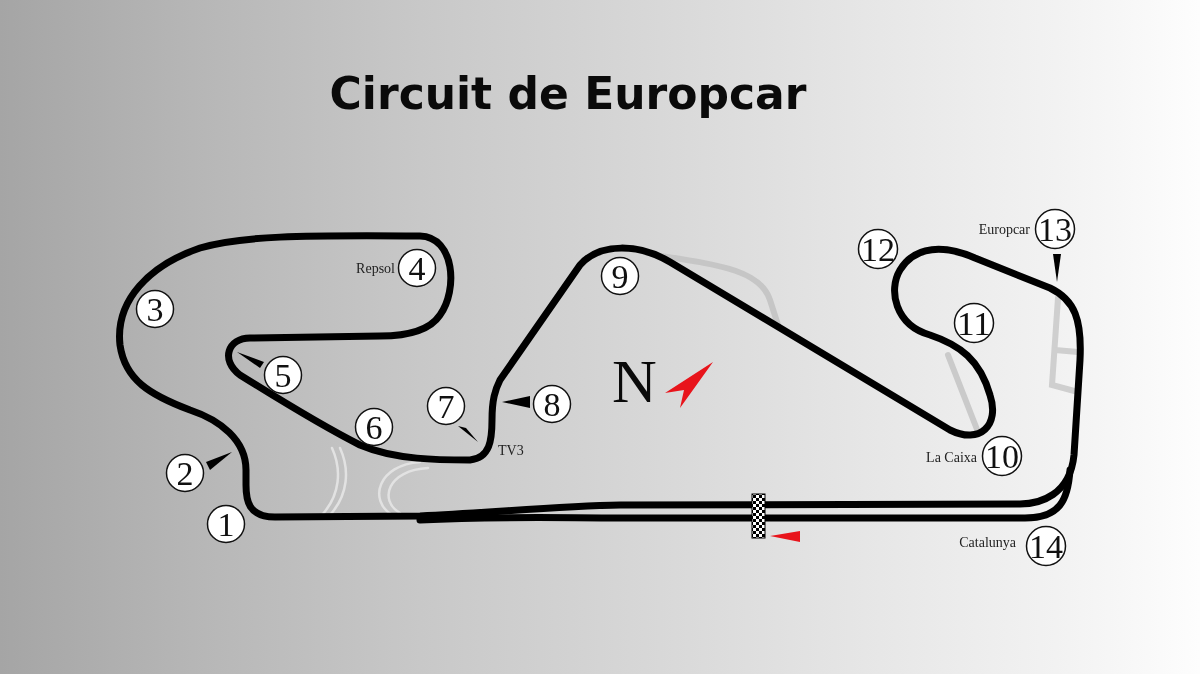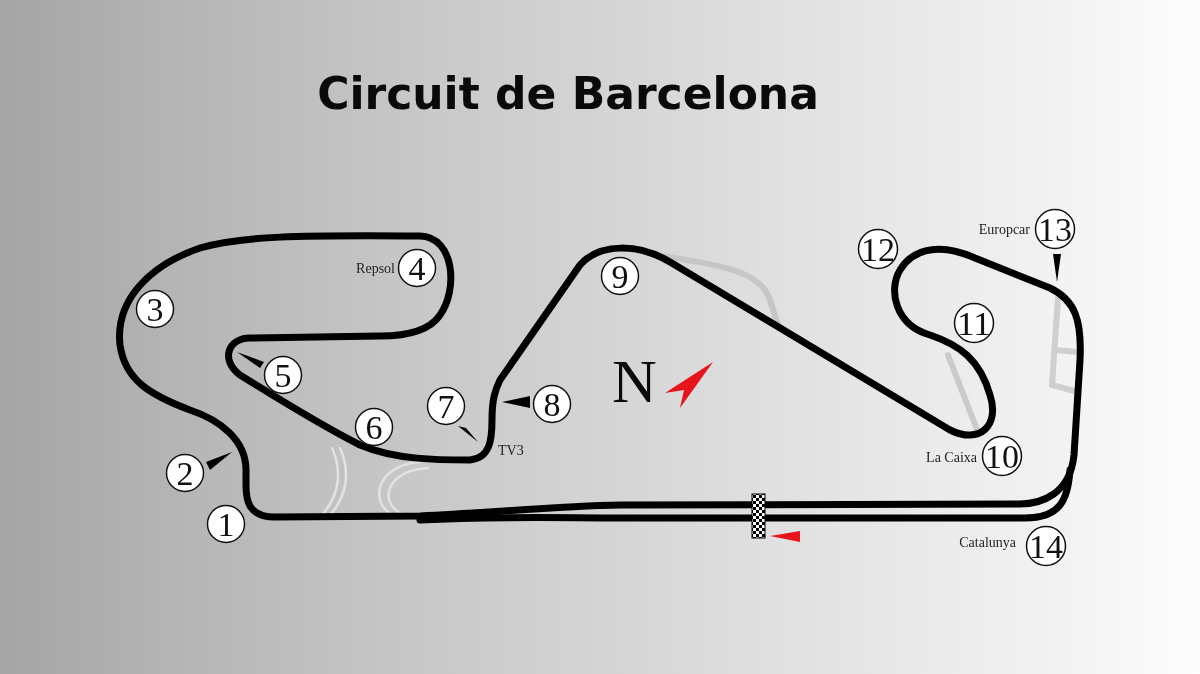--- a/index.html
+++ b/index.html
@@ -14,21 +14,21 @@
       color: #0a0a0a; letter-spacing: 0px;
     }
     svg.map { position: absolute; left: 0; top: 0; }
     .turn-num { font-family: "Liberation Serif", serif; font-size: 34px; fill: #111; }
     .turn-lbl { font-family: "Liberation Serif", serif; font-size: 14px; fill: #222; }
     .north { font-family: "Liberation Serif", serif; font-size: 62px; fill: #0a0a0a; }
   </style>
 </head>
 <body>
 
-<div class="title">Circuit de Barcelona</div>
+<div class="title">Circuit de Europcar</div>
 
 <svg class="map" width="1200" height="674" viewBox="0 0 1200 674">
   <defs>
     <pattern id="checker" width="6" height="6" patternUnits="userSpaceOnUse">
       <rect width="6" height="6" fill="#ffffff"></rect>
       <rect width="3" height="3" fill="#000"></rect>
       <rect x="3" y="3" width="3" height="3" fill="#000"></rect>
     </pattern>
   </defs>
 

